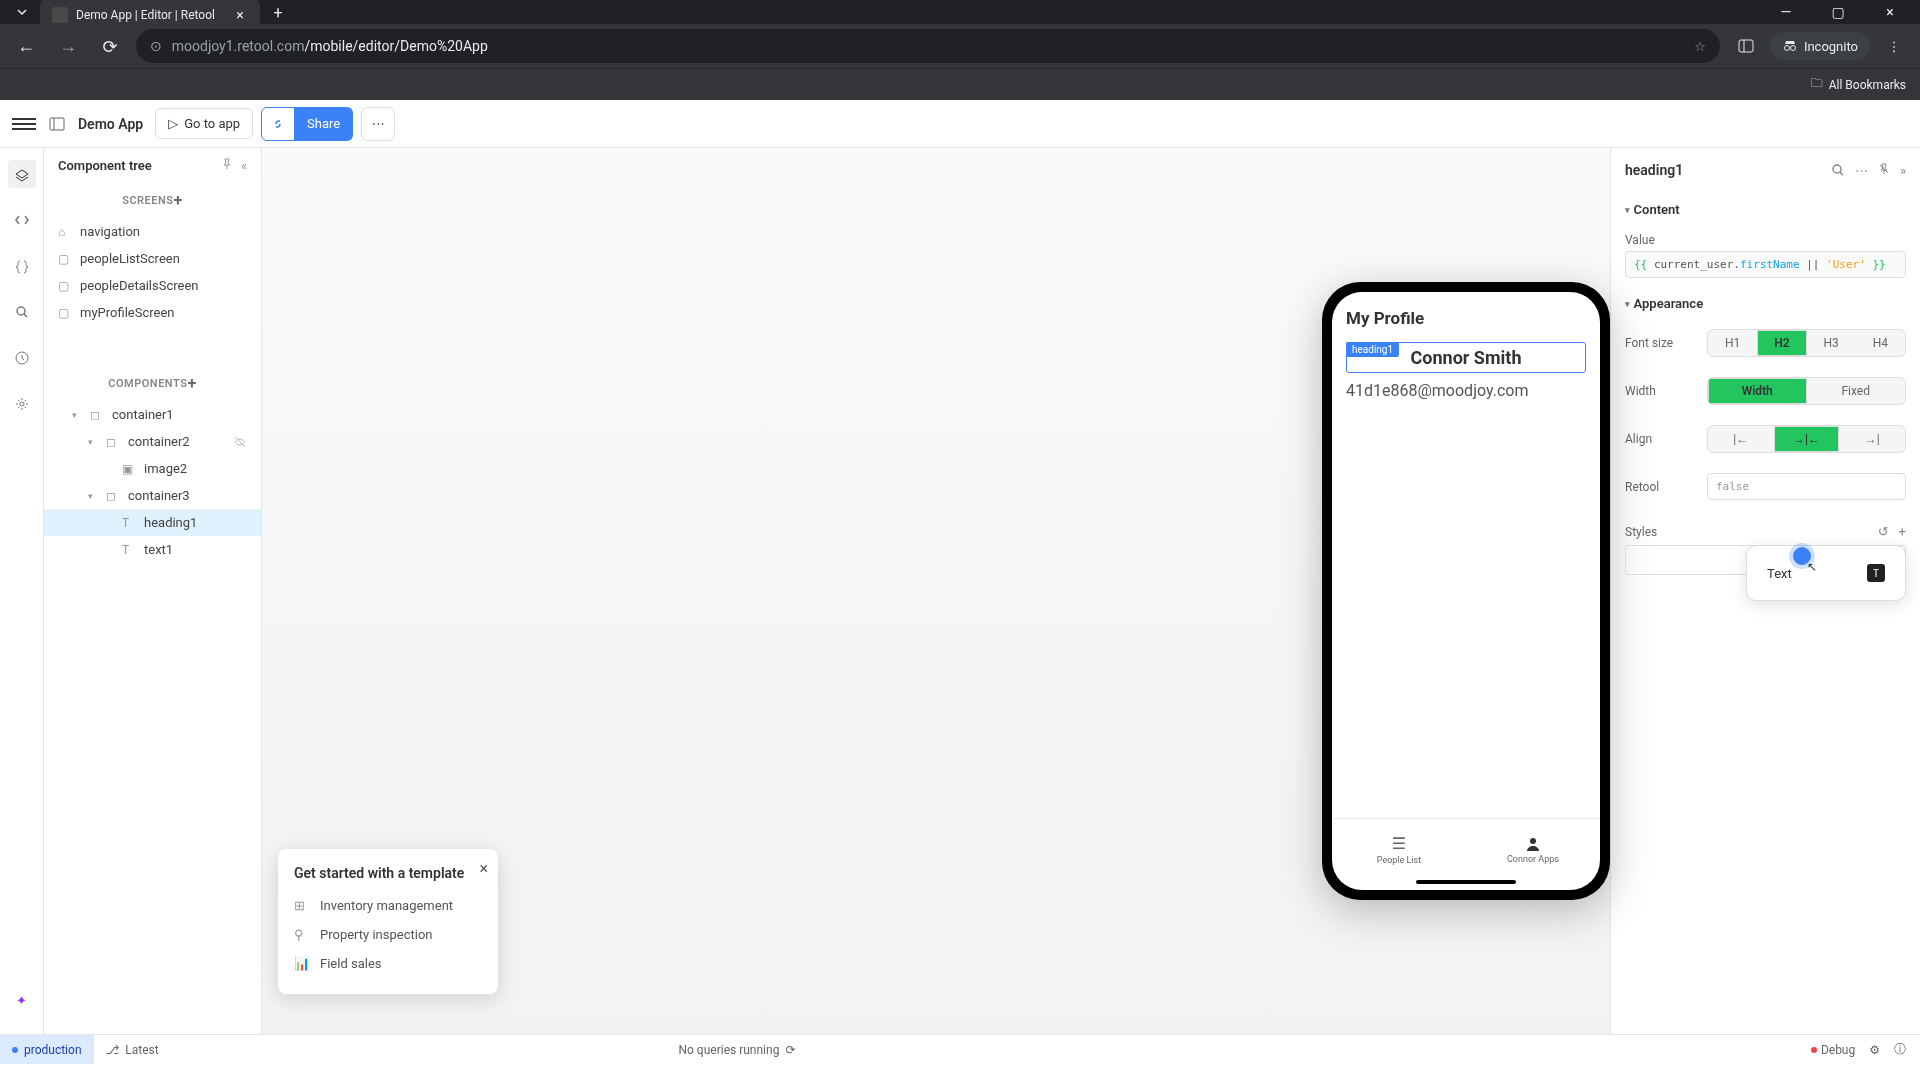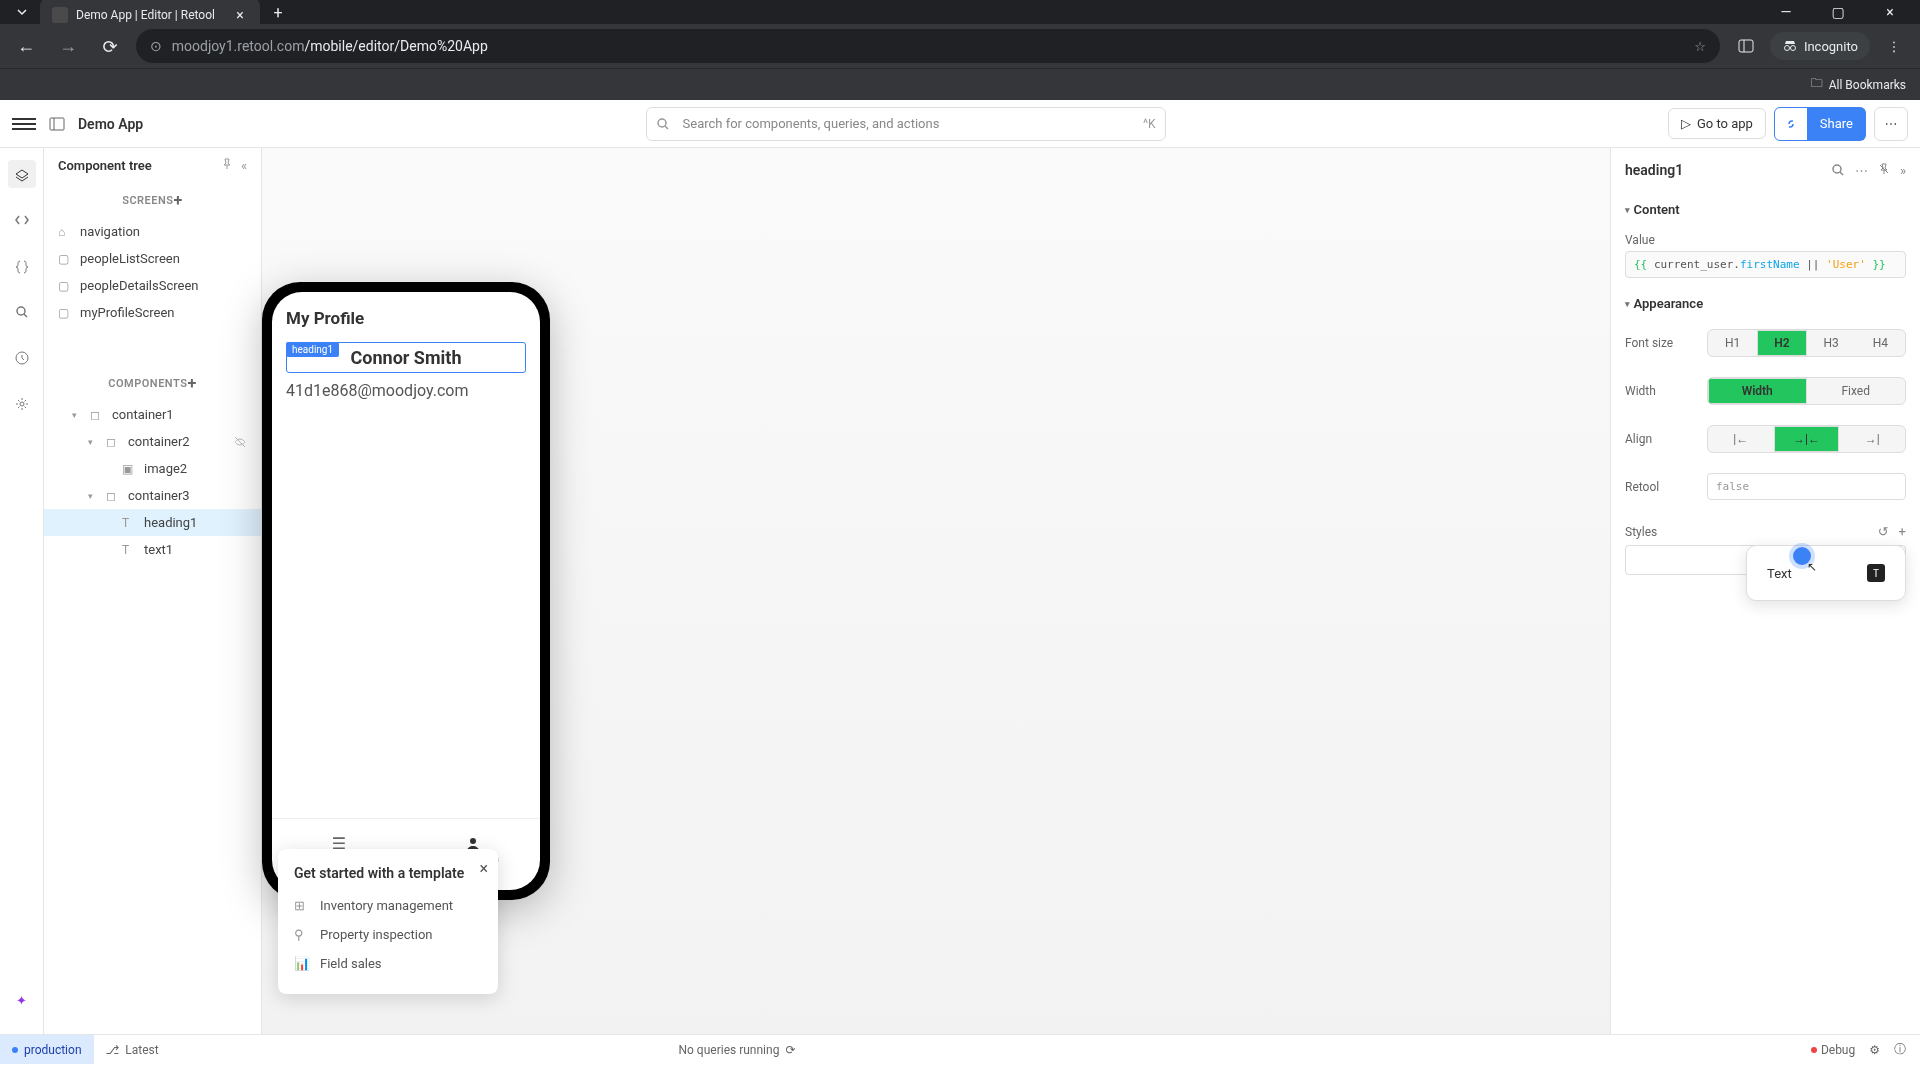--- a/index.html
+++ b/index.html
@@ -74,21 +74,21 @@
   .tree-item { display: flex; align-items: center; gap: 8px; padding: 6px 14px; font-size: 13px; color: #444; cursor: pointer; }
   .tree-item.selected { background: #e0f2fe; }
   .tree-indent-1 { padding-left: 28px; }
   .tree-indent-2 { padding-left: 44px; }
   .tree-indent-3 { padding-left: 60px; }
   .tree-icon { width: 14px; color: #999; font-size: 12px; }
   .tree-caret { width: 10px; display: inline-block; color: #999; font-size: 9px; }
   .hide-icon { margin-left: auto; color: #bbb; }
   
   
-  .canvas { flex: 1; background: linear-gradient(#fafafa, #f2f2f2); position: relative; display: flex; align-items: center; justify-content: flex-start; }
+  .canvas { flex: 1; background: linear-gradient(#fafafa, #f2f2f2); position: relative; display: flex; align-items: center; justify-content: flex-end; }
   
   .phone-frame { width: 288px; height: 618px; background: #000; border-radius: 38px; padding: 10px; box-shadow: 0 10px 40px rgba(0,0,0,0.25); position: relative; }
   .phone-screen { width: 100%; height: 100%; background: #fff; border-radius: 30px; overflow: hidden; display: flex; flex-direction: column; }
   .phone-content { flex: 1; padding: 16px 14px; }
   .screen-title { font-weight: 700; font-size: 17px; margin-bottom: 14px; }
   .heading-selected { border: 1px solid #3b82f6; border-radius: 3px; position: relative; padding: 4px 8px; text-align: center; }
   .heading-badge { position: absolute; top: -1px; left: -1px; background: #3b82f6; color: #fff; font-size: 10px; padding: 2px 6px; border-radius: 2px; }
   .heading-text { font-weight: 700; font-size: 18px; }
   .email-text { font-size: 16px; color: #555; margin-top: 8px; }
   .phone-tabbar { height: 62px; border-top: 1px solid #eee; display: flex; }
@@ -217,32 +217,20 @@
         <span></span>
         <span></span>
       </div>
     <span class="panel-toggle-icon">
       <svg width="18" height="18" viewBox="0 0 18 18">
           <rect x="2" y="3" width="14" height="12" rx="1" stroke="#666" fill="none"></rect>
           <line x1="6" y1="3" x2="6" y2="15" stroke="#666"></line>
         </svg>
     </span>
     <span class="app-name">Demo App</span>
-    <div class="header-search">
-      <span class="search-icon-left">
-        <svg width="14" height="14" viewBox="0 0 14 14">
-            <circle cx="6" cy="6" r="4" stroke="#999" fill="none" stroke-width="1.5"></circle>
-            <line x1="9" y1="9" x2="12" y2="12" stroke="#999" stroke-width="1.5"></line>
-          </svg>
-      </span>
-      <div class="search-box">
-        <span>Search for components, queries, and actions</span>
-      </div>
-      <span class="search-kbd">^K</span>
-    </div>
     <div class="header-actions">
       <div class="btn btn-outline">
         <span>▷</span>
         <span>Go to app</span>
       </div>
       <div style="display:flex;">
         <div class="link-icon-btn">
           <svg width="14" height="14" viewBox="0 0 14 14">
               <path d="M5 7a3 3 0 013-3h1M9 7a3 3 0 01-3 3H5" stroke="#3b82f6" fill="none" stroke-width="1.5"></path>
             </svg>

